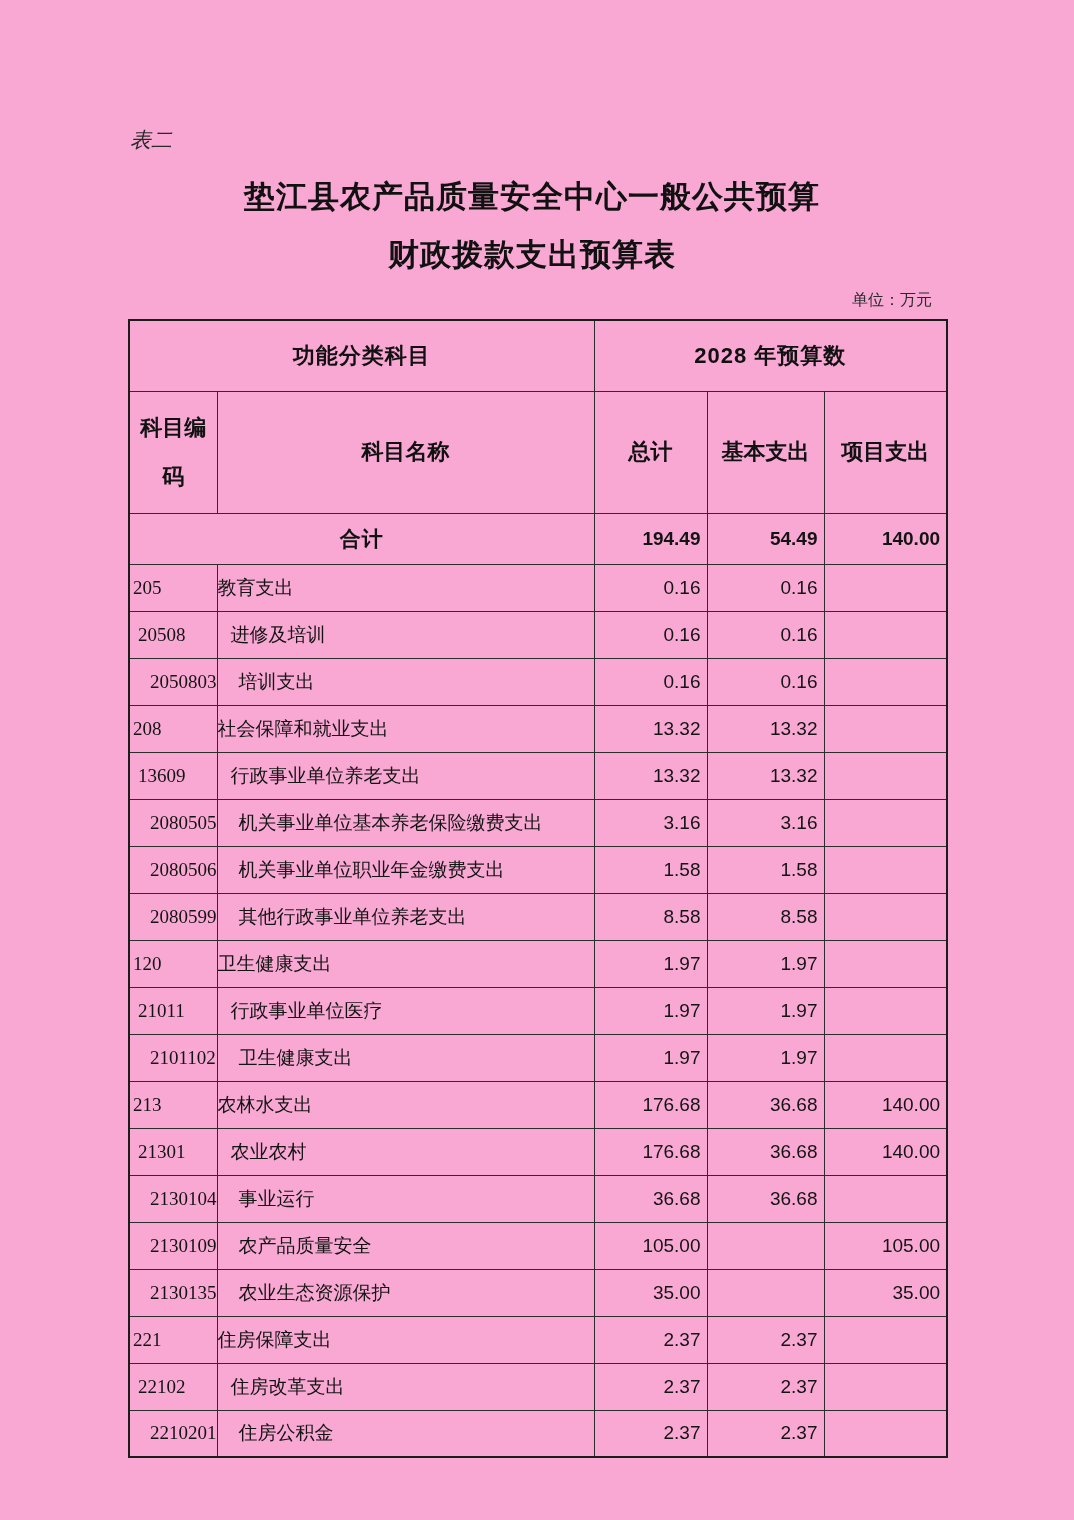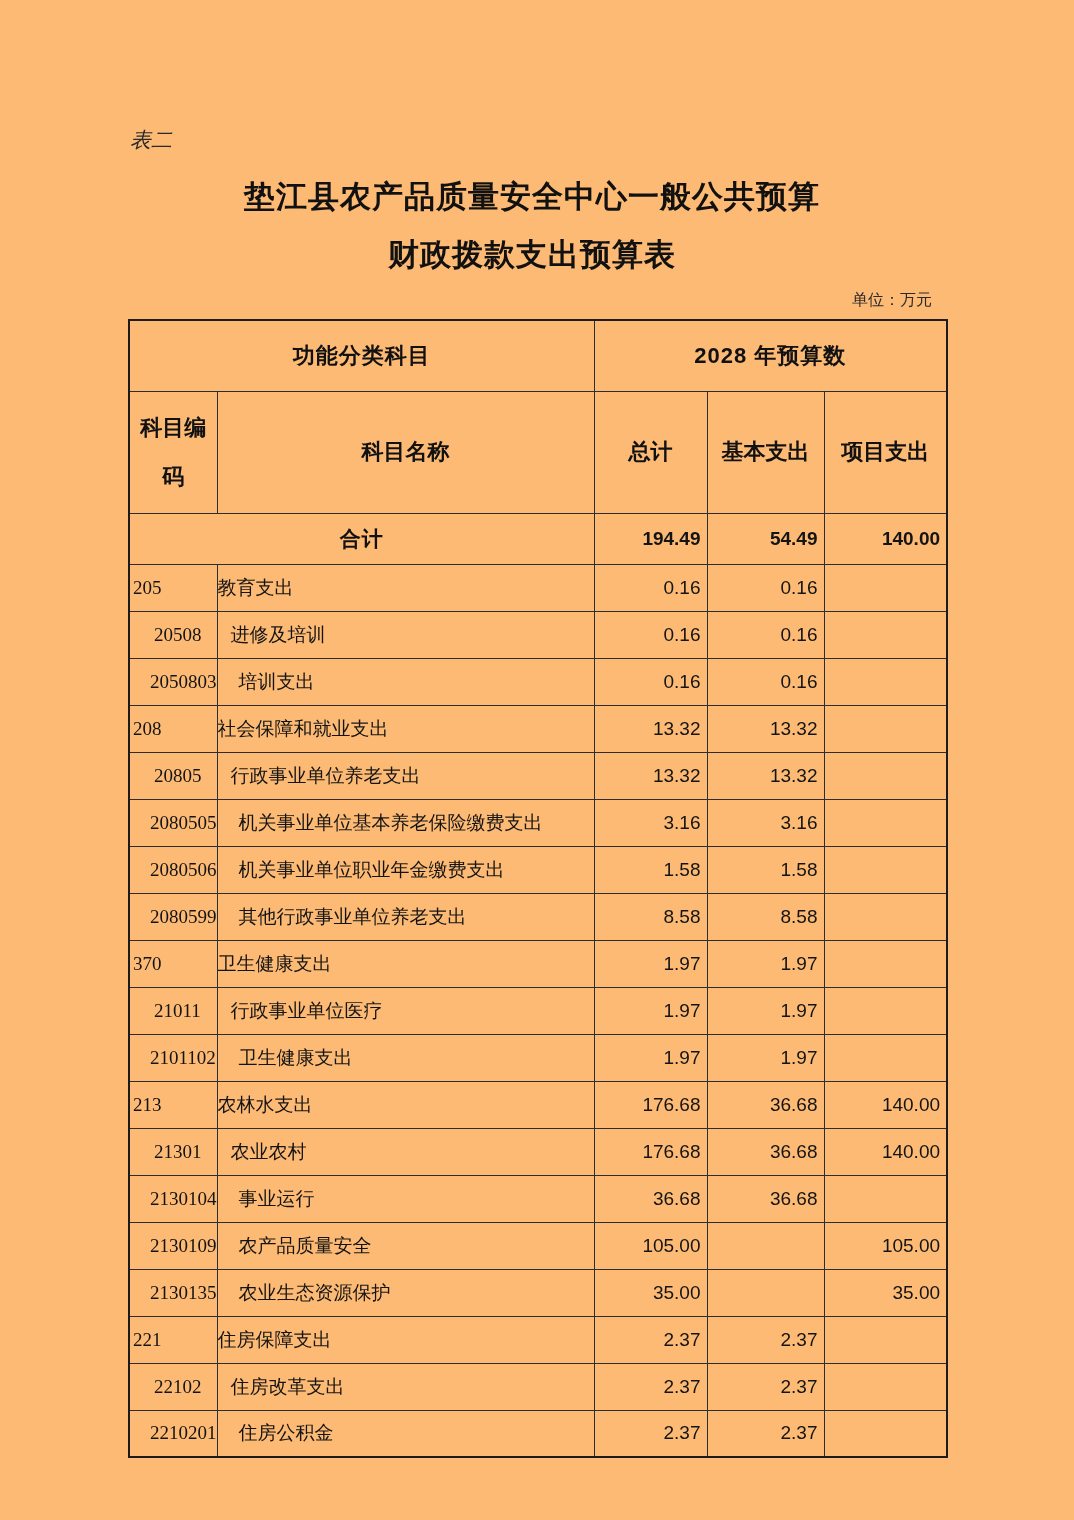--- a/index.html
+++ b/index.html
@@ -10,21 +10,21 @@
   body {
     width: 1074px;
     height: 1520px;
     position: relative;
     font-family: "Liberation Serif", serif;
     color: #1a1a1a;
   }
   .page {
     position: absolute;
     inset: 0;
-    background: #fdba74;
+    background: #f9a8d4;
   }
   .table-label {
     position: absolute;
     left: 130px;
     top: 126px;
     font-size: 21px;
     font-style: italic;
     font-family: "Liberation Serif", serif;
     color: #2a2a2a;
   }
@@ -123,21 +123,21 @@
     white-space: nowrap;
   }
   td.name {
     font-family: "Liberation Serif", serif;
     font-size: 19px;
     text-align: left;
     color: #141414;
     white-space: nowrap;
   }
   td.code.ind0 { padding-left: 3px; }
-  td.code.ind1 { padding-left: 24px; }
+  td.code.ind1 { padding-left: 8px; }
   td.code.ind2 { padding-left: 20px; }
   td.name.ind0 { padding-left: 0; }
   td.name.ind1 { padding-left: 13px; }
   td.name.ind2 { padding-left: 21px; }
 </style>
 </head>
 <body>
 
 <div class="page">
 
@@ -202,21 +202,21 @@
           <td class="num"></td>
         </tr>
         <tr class="data-row">
           <td class="code ind0">208</td>
           <td class="name ind0">社会保障和就业支出</td>
           <td class="num">13.32</td>
           <td class="num">13.32</td>
           <td class="num"></td>
         </tr>
         <tr class="data-row">
-          <td class="code ind1">20805</td>
+          <td class="code ind1">13609</td>
           <td class="name ind1">行政事业单位养老支出</td>
           <td class="num">13.32</td>
           <td class="num">13.32</td>
           <td class="num"></td>
         </tr>
         <tr class="data-row">
           <td class="code ind2">2080505</td>
           <td class="name ind2">机关事业单位基本养老保险缴费支出</td>
           <td class="num">3.16</td>
           <td class="num">3.16</td>
@@ -230,21 +230,21 @@
           <td class="num"></td>
         </tr>
         <tr class="data-row">
           <td class="code ind2">2080599</td>
           <td class="name ind2">其他行政事业单位养老支出</td>
           <td class="num">8.58</td>
           <td class="num">8.58</td>
           <td class="num"></td>
         </tr>
         <tr class="data-row">
-          <td class="code ind0">370</td>
+          <td class="code ind0">120</td>
           <td class="name ind0">卫生健康支出</td>
           <td class="num">1.97</td>
           <td class="num">1.97</td>
           <td class="num"></td>
         </tr>
         <tr class="data-row">
           <td class="code ind1">21011</td>
           <td class="name ind1">行政事业单位医疗</td>
           <td class="num">1.97</td>
           <td class="num">1.97</td>

